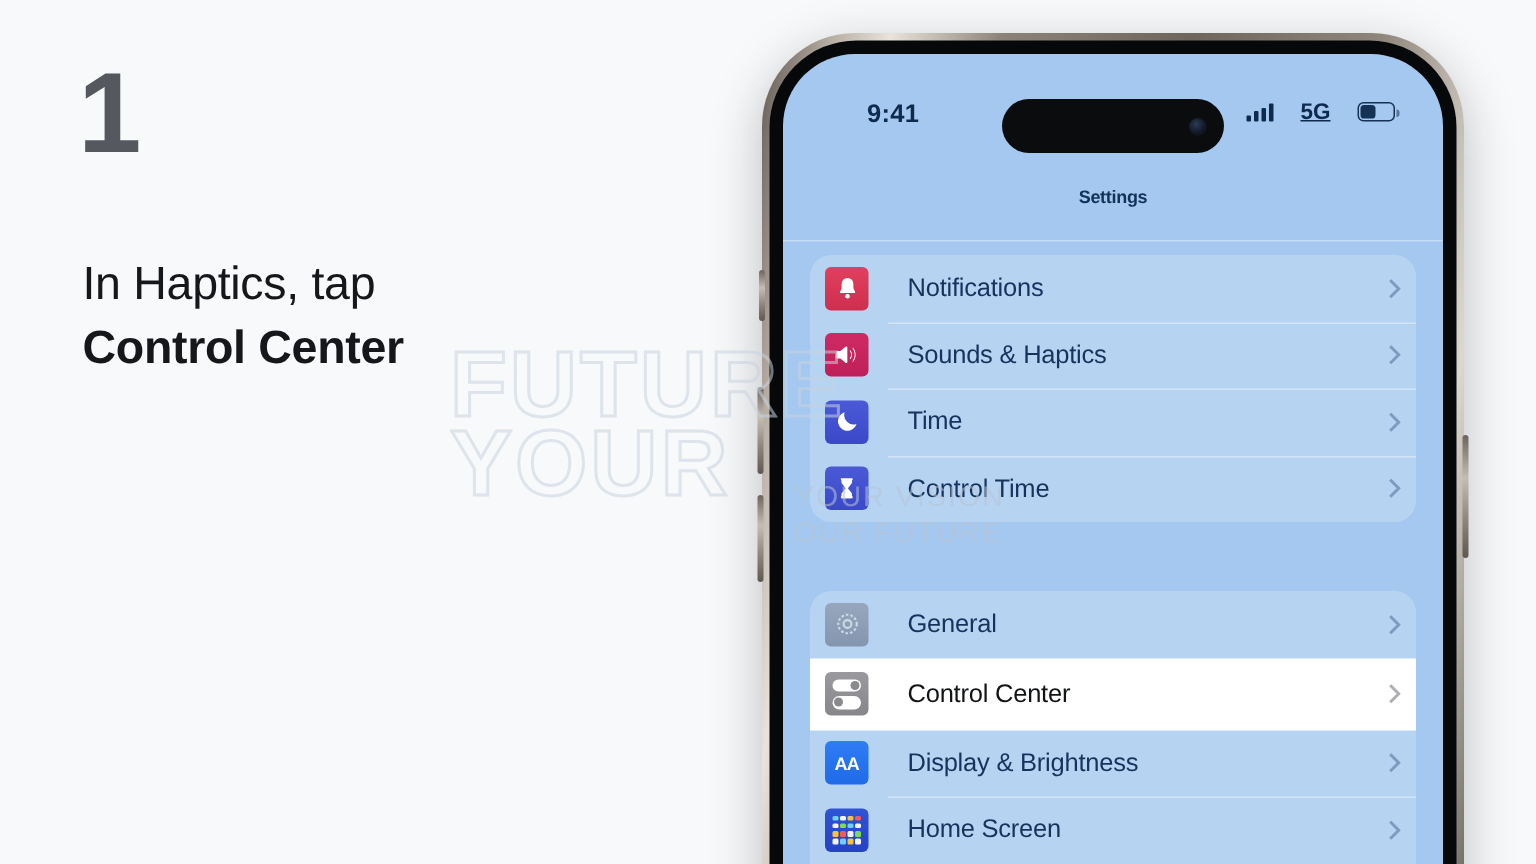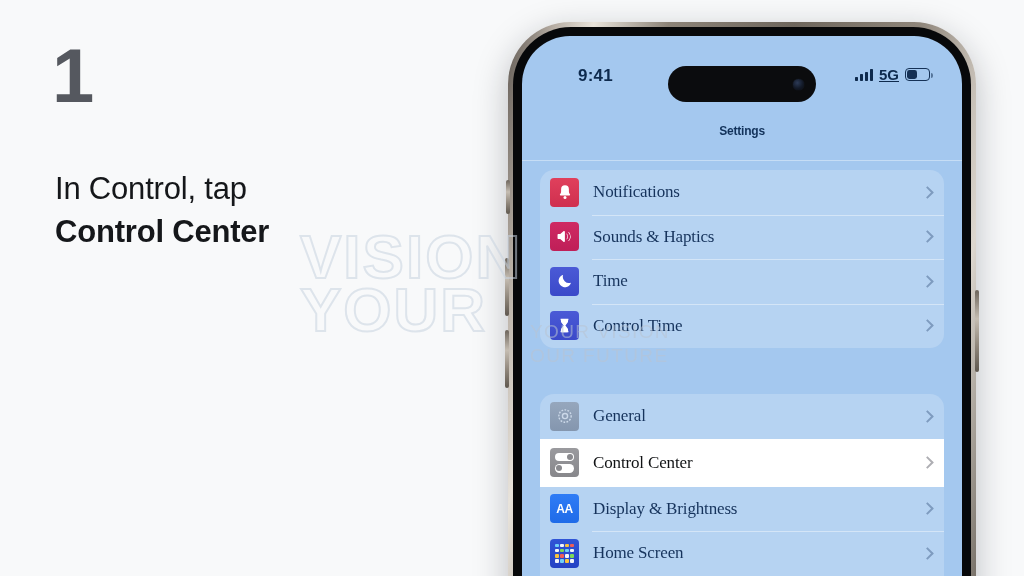--- a/index.html
+++ b/index.html
@@ -102,21 +102,21 @@
 
   
   .statusbar {
     position:absolute; left:0; right:0; top:30px; height:36px;
     display:flex; align-items:flex-start; justify-content:space-between;
     padding:0 32px; z-index:5;
     color:#0e2a4d;
     margin-left:24px;
   }
   .sb-time { font-size:17px; font-weight:bold; letter-spacing:.2px; }
-  .sb-right { display:flex; align-items:center; gap:6px;text-decoration:underline; }
+  .sb-right { display:flex; align-items:center; gap:18px;text-decoration:underline; }
   .sig { display:flex; align-items:flex-end; gap:2px; height:12px; }
   .sig i { display:block; width:3px; background:#0e2a4d; border-radius:.7px; }
   .sig i:nth-child(1){height:4px;} .sig i:nth-child(2){height:6.5px;}
   .sig i:nth-child(3){height:9px;} .sig i:nth-child(4){height:12px;}
   .sb-net { font-size:15px; font-weight:bold; }
   .batt {
     position:relative; width:25px; height:13px;
     border:1.6px solid #0e2a4d; border-radius:4px; opacity:.95;
   }
   .batt::after {
@@ -168,24 +168,23 @@
     height:48px;
   }
 
   .icon {
     width:29px; height:29px; flex:0 0 29px;
     border-radius:4px;
     display:flex; align-items:center; justify-content:center;
     overflow:hidden;
   }
   .row-label {
-    margin-left:14px;
+    margin-left:26px;
     font-size:17px; color:#16335c; letter-spacing:-.15px;
     white-space:nowrap;
-    font-family:Liberation Serif, serif;
   }
   .row.selected .row-label { color:#111315; }
   .chev {
     margin-left:auto;
     width:9px; height:9px;
     border-right:2.1px solid rgba(80,110,150,.55);
     border-top:2.1px solid rgba(80,110,150,.55);
     transform:rotate(45deg);
   }
   .row.selected .chev { border-color:rgba(120,120,128,.6); }
@@ -209,21 +208,21 @@
   .cc-pill.r i { position:absolute; right:1.3px; top:1.3px; width:6px; height:6px; border-radius:50%; background:#8a8a8e; }
 </style>
 </head>
 <body>
 
 <div id="stage">
 
   <div class="step-number">1</div>
 
   <div class="instruction">
-    <span class="line1">In Control, tap</span>
+    <span class="line1">In Haptics, tap</span>
     <span class="line2">Control Center</span>
   </div>
 
   <div id="phone">
     <div class="frame-outer"></div>
     <div class="btn-side btn-silent"></div>
     <div class="btn-side btn-volup"></div>
     <div class="btn-side btn-voldn"></div>
     <div class="btn-side btn-power"></div>
     <div class="frame-inner"></div>
@@ -371,21 +370,21 @@
           <div class="row">
             <div class="sep"></div>
 
           </div>
         </div>
       </div>
     </div>
   </div>
 
   <div id="watermark">
-    <div class="wm-main">VISION</div>
+    <div class="wm-main">FUTURE</div>
     <div class="wm-main wm-row2">YOUR</div>
     <div class="wm-tag">
       <div>YOUR VISION</div>
       <div>OUR FUTURE</div>
     </div>
   </div>
 
 </div>
 
 </body></html>

